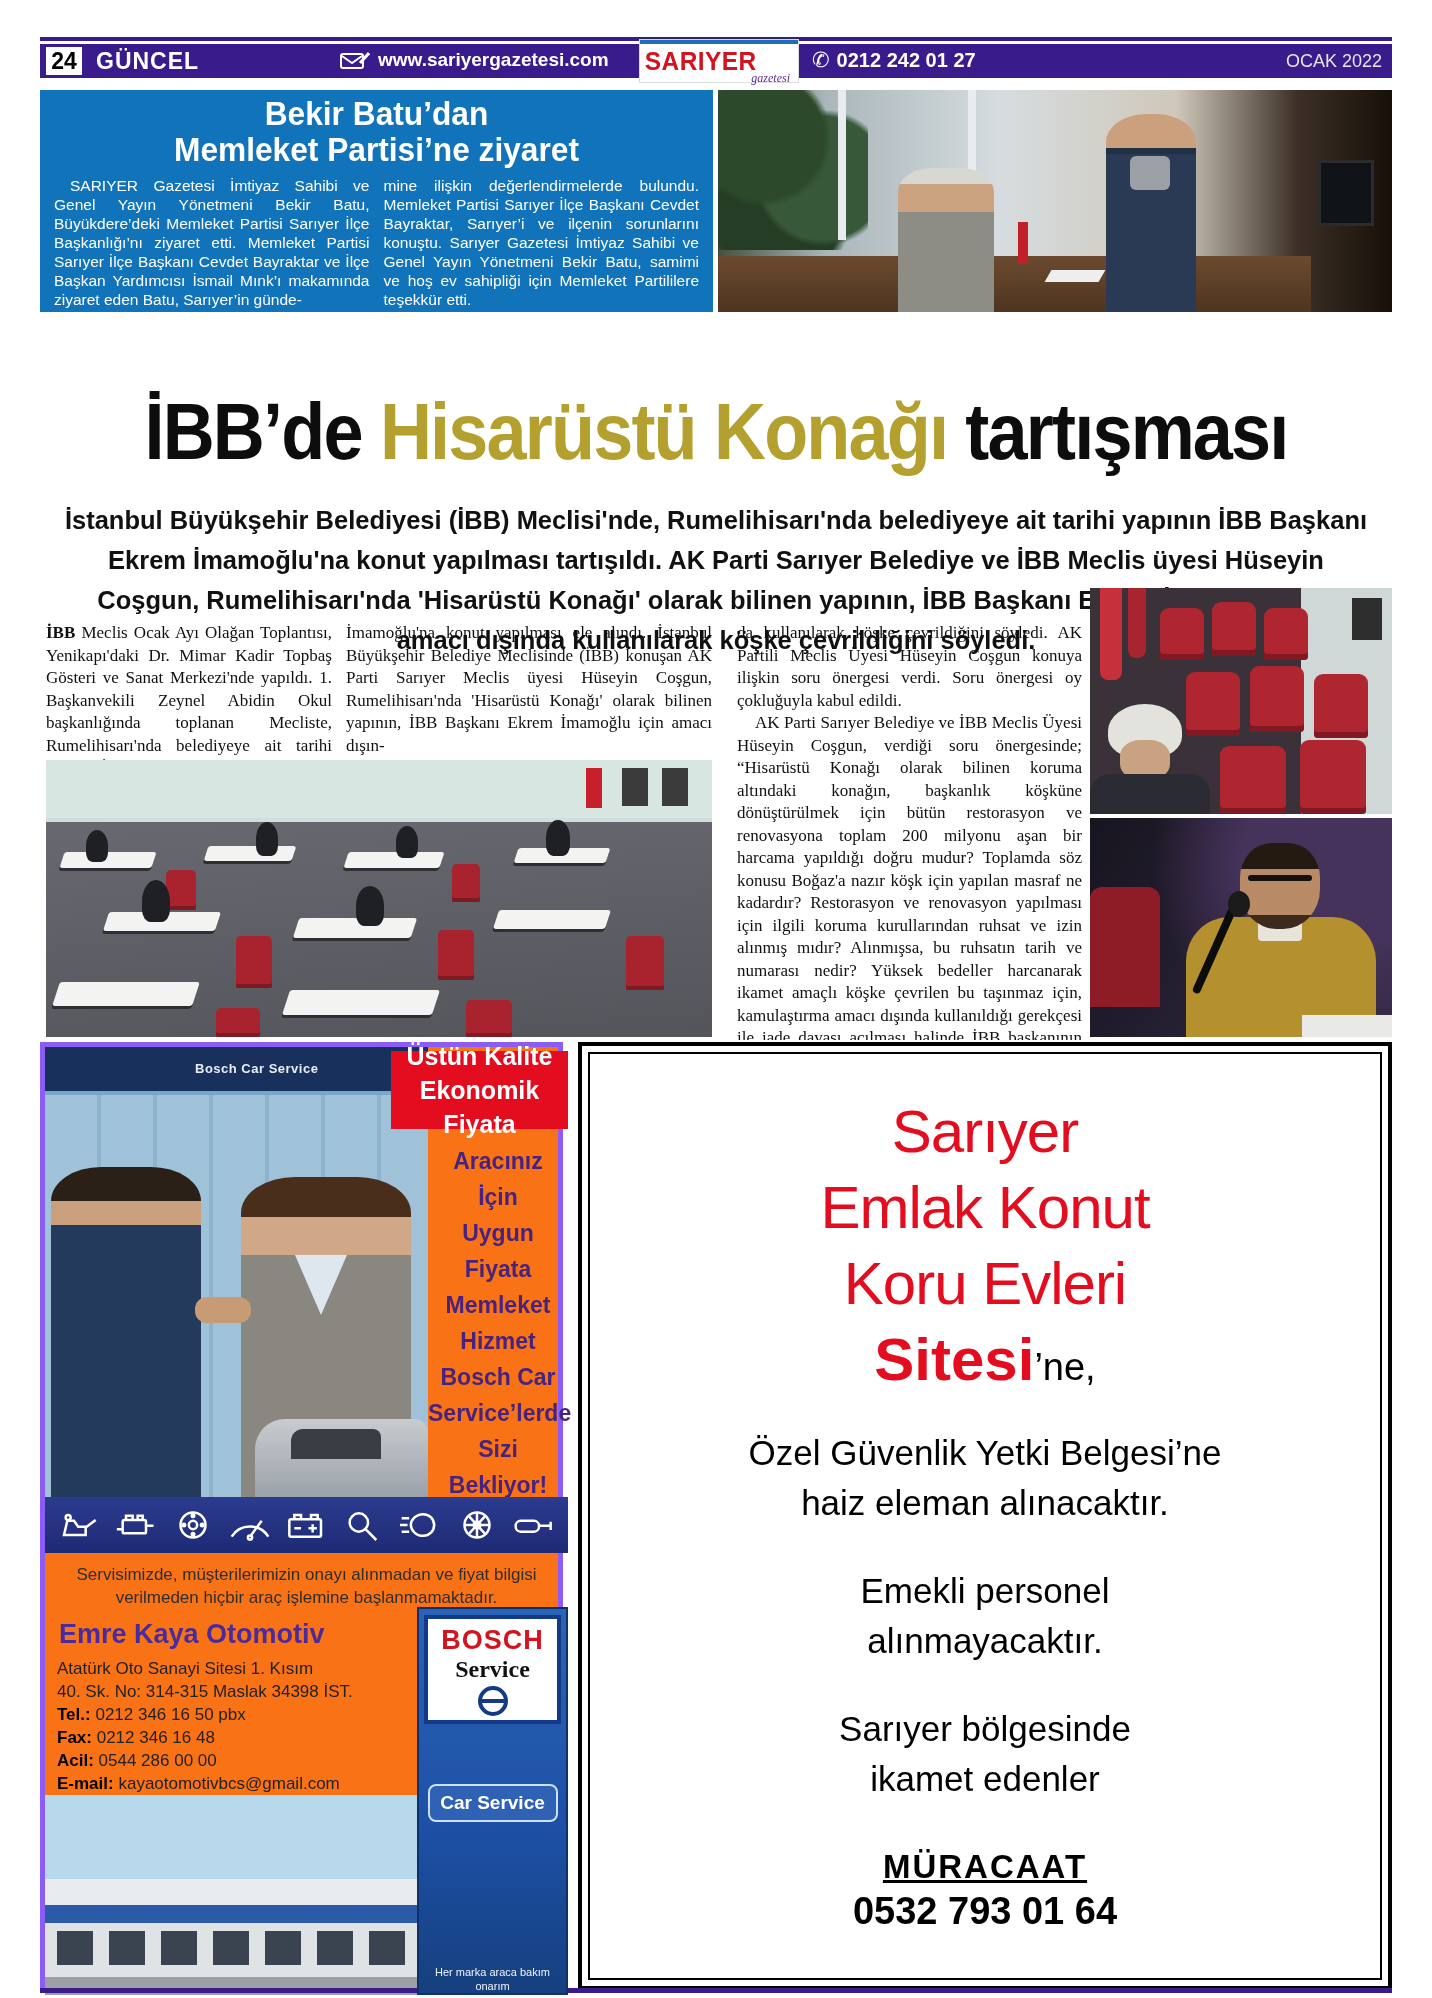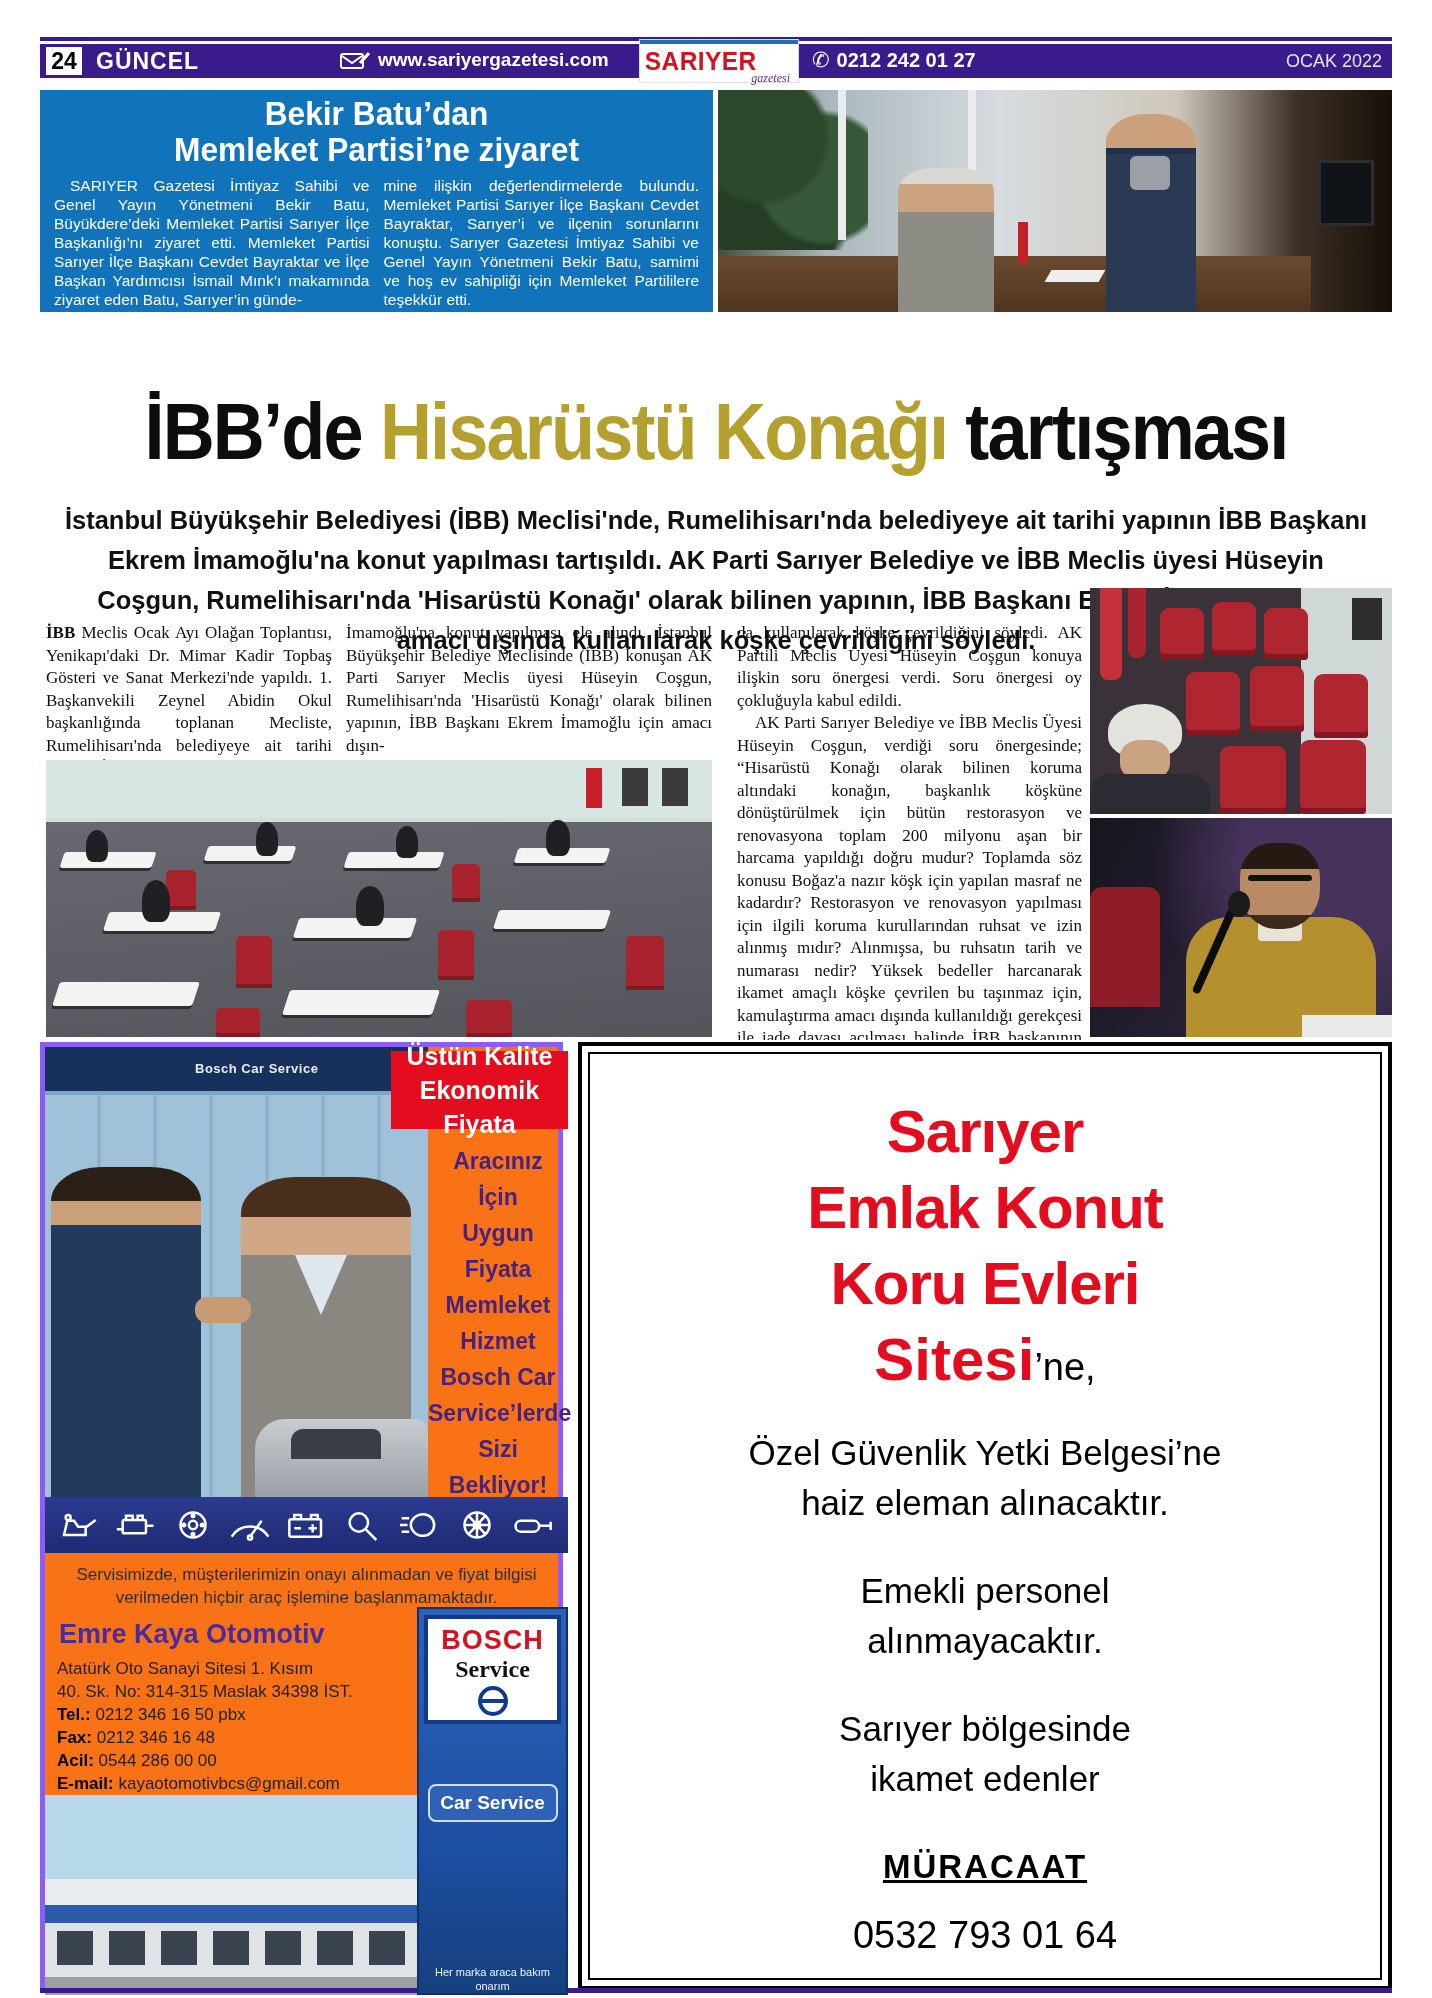--- a/index.html
+++ b/index.html
@@ -150,27 +150,27 @@
   .bsign .bcircle::after{content:"";position:absolute;left:-2px;right:-2px;top:9px;height:4px;background:#123a86}
   .bsign .carservice{margin-top:60px;width:130px;height:38px;background:#2f62b4;border:2px solid #cfe0f4;
     border-radius:8px;color:#fff;font-weight:bold;font-size:19px;display:flex;align-items:center;justify-content:center}
   .bsign .tagline{margin-top:auto;color:#f0f4fa;font-size:11px;line-height:14px;
     text-align:center;width:120px}
 
   
   .ad-right{left:578px;top:1042px;width:814px;height:948px;background:#fff;border:4px solid #000}
   .ad-right .inner{position:absolute;inset:6px;border:2px solid #000;display:flex;flex-direction:column;
                    align-items:center;text-align:center;padding-top:40px}
-  .r-title div{color:var(--ad-red);font-weight:bold;font-size:60px;line-height:76px;letter-spacing:-1px}
+  .r-title div{color:var(--ad-red);font-weight:normal;font-size:60px;line-height:76px;letter-spacing:-1px}
   .r-sitesi{font-weight:bold;font-size:60px;line-height:76px;color:var(--ad-red)}
   .r-ne{font-weight:normal;font-size:38px;color:#000}
   .r-body{margin-top:30px;font-size:35px;line-height:50px;color:#000}
   .r-body2{margin-top:38px;font-size:35px;line-height:50px;color:#000}
   .r-contact{margin-top:44px;font-weight:bold;font-size:33px;letter-spacing:2px;text-decoration:underline;color:#000}
-  .r-phone{margin-top:28px;font-weight:normal;font-size:38px;color:#000}
+  .r-phone{margin-top:4px;font-weight:bold;font-size:38px;color:#000}
 </style>
 </head>
 <body>
 
 <div id="page">
 
   <div class="abs top-rule"></div>
 
   <header class="bar">
     <div class="pnum">24</div>

